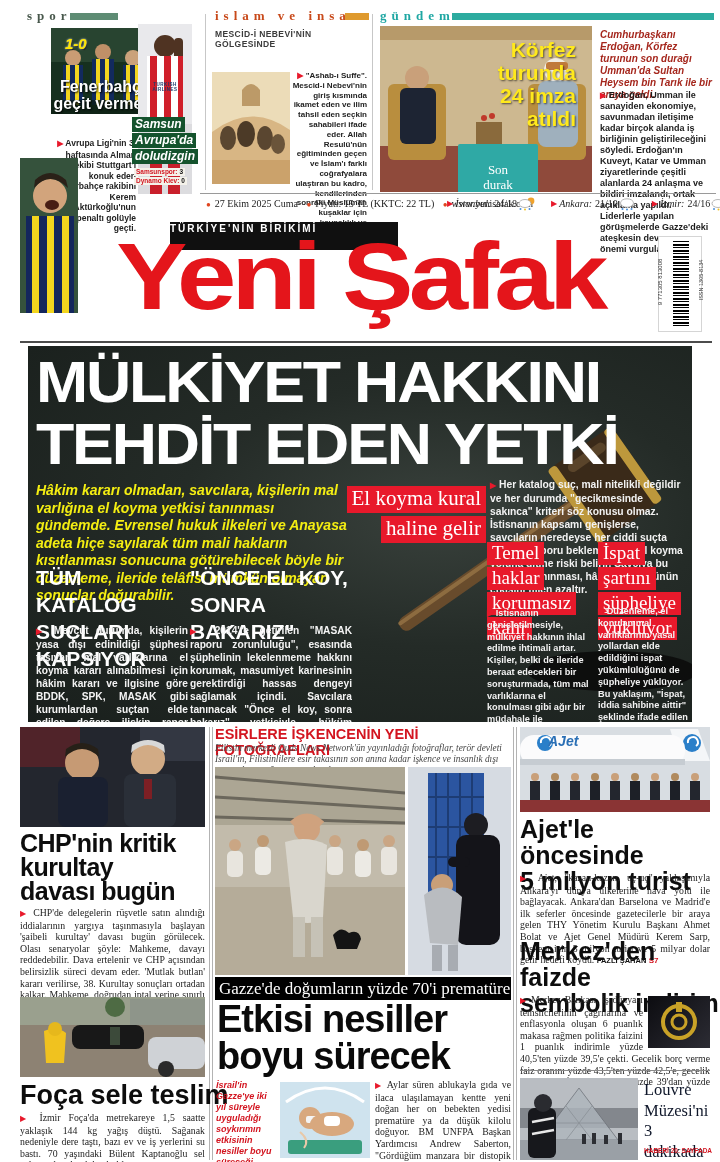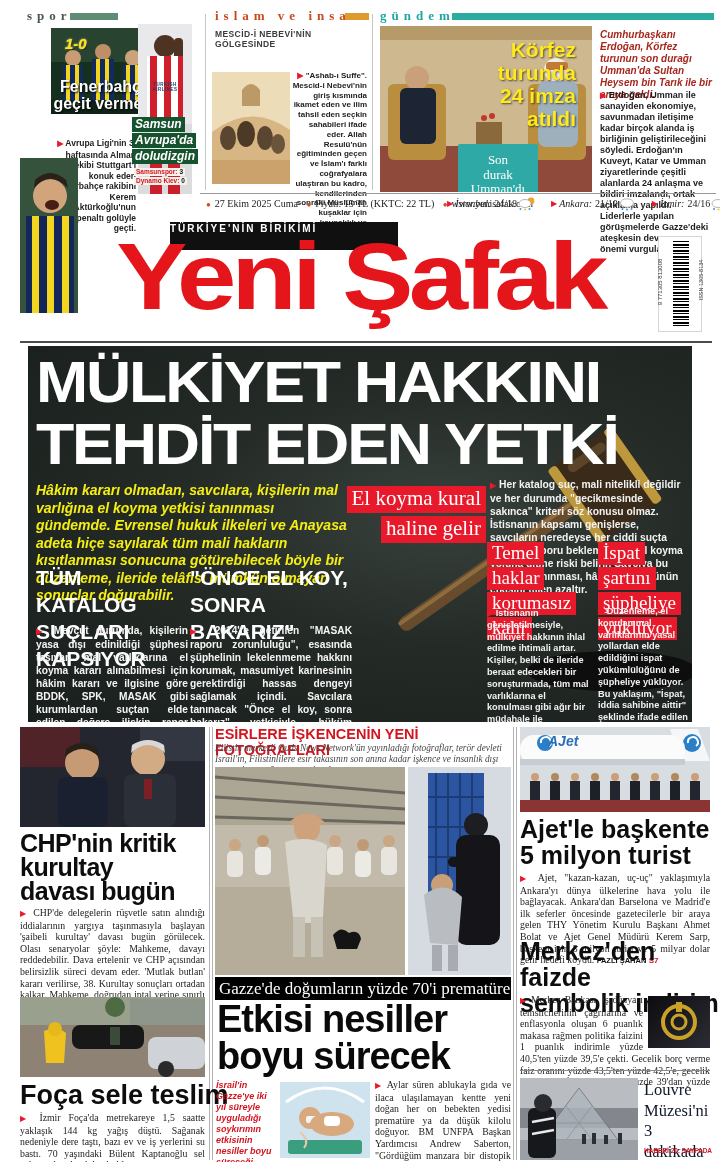--- a/index.html
+++ b/index.html
@@ -46,21 +46,21 @@
                   font-size:27px;color:#151515;}
   .suffe-art{left:212px;top:72px;width:78px;height:112px;}
   .islam-body{left:291px;top:71px;width:76px;text-align:right;font-weight:bold;
               font-size:8px;line-height:9.8px;color:#222;}
 
   .gundem-photo{left:380px;top:26px;width:212px;height:166px;overflow:hidden;}
   .korfez-headline{left:68px;top:12px;width:128px;text-align:right;color:#ffe91c;font-weight:900;
                    font-size:21px;line-height:23px;text-shadow:1px 1px 2px rgba(0,0,0,.6);}
   .umman-badge{left:78px;top:118px;width:76px;background:#2fa9a5;color:#fff;text-align:center;
                font-family:"Liberation Serif",serif;font-size:13px;line-height:14.5px;
-               padding:9px 2px;border-radius:2px;}
+               padding:19px 2px;border-radius:2px;}
   .gundem-lead{left:600px;top:29px;width:114px;color:#a5271d;font-weight:bold;font-style:italic;
                font-size:10px;line-height:12px;}
   .gundem-body{left:600px;top:90px;width:114px;font-weight:bold;font-size:9px;line-height:11px;color:#1c1c1c;}
 
   
   .rule-top{left:200px;top:193px;width:516px;height:1px;background:#9a9a9a;}
   .dateline{left:206px;top:198px;font-family:"Liberation Serif",serif;font-size:10px;color:#222;white-space:nowrap;}
   .dateline .dot{color:#e0451f;margin:0 4px 0 0;font-size:8px;}
   .dateline span{margin-right:6px;}
   .weather{left:447px;top:196px;display:flex;gap:14px;align-items:center;}
@@ -519,21 +519,21 @@
         <circle cx="155" cy="50" r="4" fill="#b08a5e"></circle>
           <rect x="150" y="54" width="10" height="19" fill="#1d2027"></rect>
         <circle cx="175" cy="50" r="4" fill="#c9a07a"></circle>
           <rect x="170" y="54" width="10" height="19" fill="#23262e"></rect>
       </g>
       <rect y="73" width="190" height="12" fill="#8a3434"></rect>
     </svg>
     <div class="abs plane-text">AJet</div>
   </div>
   <div class="abs bigH ajet-h twoline">
-    <span>Ajet'le başkente</span>
+    <span>Ajet'le öncesinde</span>
     <span>5 milyon turist</span>
   </div>
   <div class="abs serifbody ajet-body"><span class="ar">▶</span> <span>Ajet, "kazan-kazan, uç-uç" yaklaşımıyla Ankara'yı dünya ülkelerine hava yolu ile bağlayacak. Ankara'dan Barselona ve Madrid'e ilk seferler öncesinde gazetecilerle bir araya gelen THY Yönetim Kurulu Başkanı Ahmet Bolat ve Ajet Genel Müdürü Kerem Sarp, başkent için 5 milyon turist ve 5 milyar dolar gelir hedefi koydu.</span> <span class="byline">FAZLI ŞAHAN</span> <span class="sref">S7</span></div>
 
   <div class="abs bigH merkez-h twoline">
     <span>Merkez'den faizde</span>
     <span>sembolik indirim</span>
   </div>
   <div class="abs serifbody merkez-body">
     <span class="tcmb">

